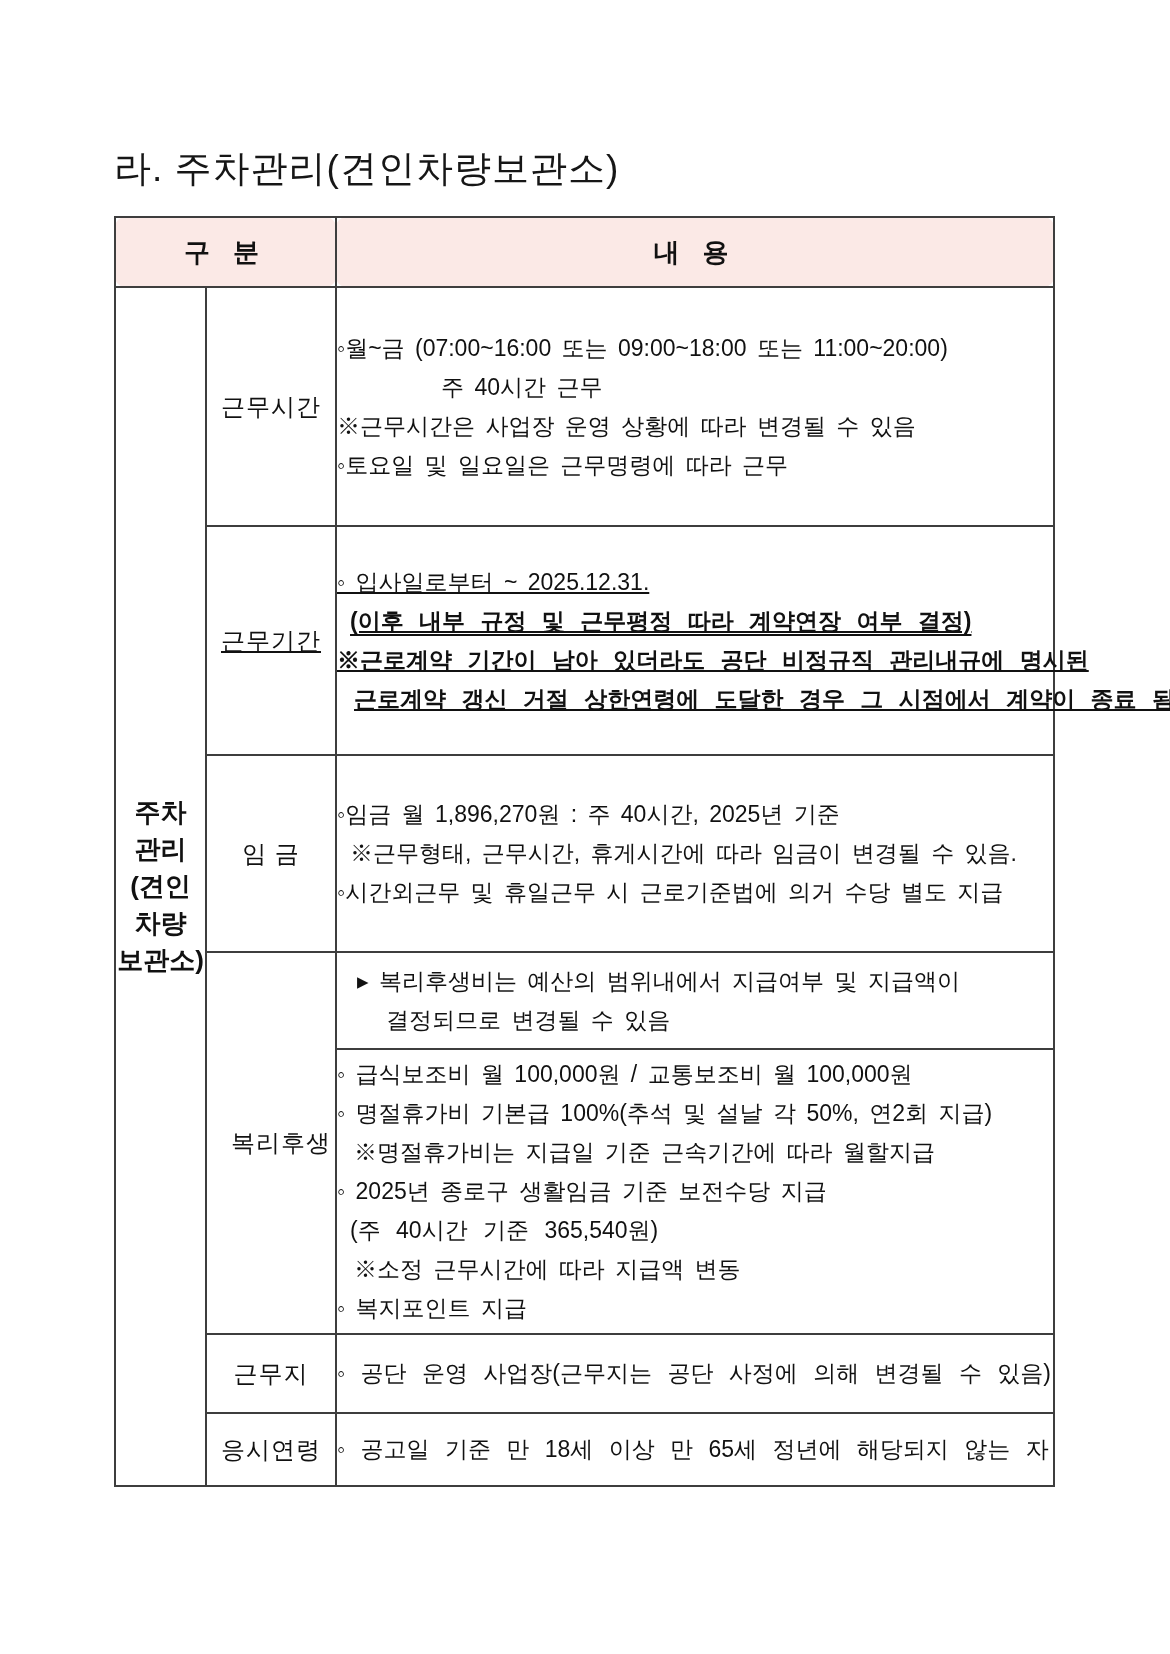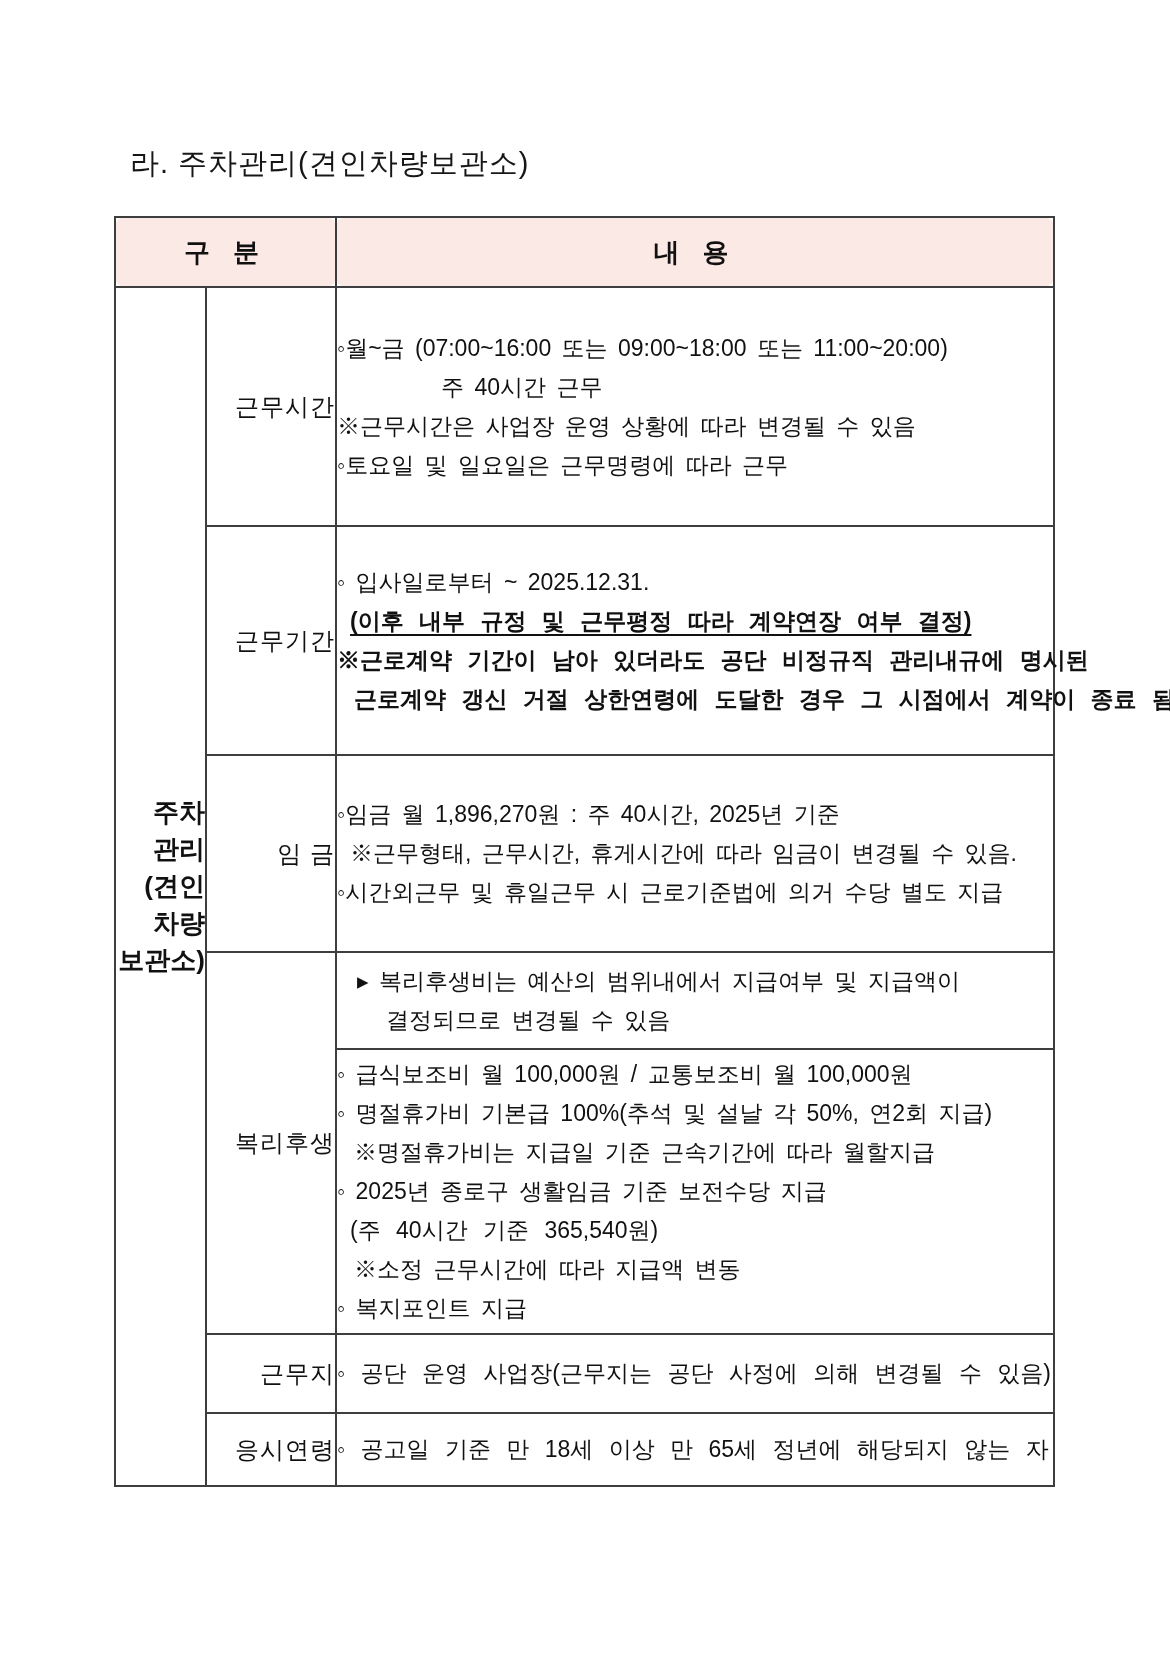--- a/index.html
+++ b/index.html
@@ -11,23 +11,23 @@
   }
   .page {
     position: relative;
     width: 1170px;
     height: 1654px;
     background: #ffffff;
     overflow: hidden;
   }
   .doc-title {
     position: absolute;
-    left: 130px;
+    left: 114px;
     top: 144px;
-    font-size: 29px;
+    font-size: 37px;
     font-weight: 500;
     letter-spacing: 1px;
     color: #161616;
     white-space: nowrap;
   }
   table.spec {
     position: absolute;
     left: 114px;
     top: 216px;
     width: 939px;
@@ -48,28 +48,28 @@
     font-size: 26px;
     font-weight: bold;
     letter-spacing: 8px;
     text-align: center;
     border-bottom: 5px double #3e3e3e;
     border-radius: 10px;
   }
   td.group-cell {
     font-size: 26px;
     font-weight: bold;
-    text-align: right;
+    text-align: center;
     line-height: 37px;
     white-space: pre-line;
     letter-spacing: 0px;
   }
   td.label-cell {
     font-size: 24px;
-    text-align: right;
+    text-align: center;
     letter-spacing: 1px;
   }
   td.content-cell {
     font-size: 23px;
     padding: 8px 10px 8px 12px;
   }
   .line {
     line-height: 39px;
     word-spacing: 4px;
     letter-spacing: 0px;
@@ -81,21 +81,21 @@
   .indent-deep { padding-left: 104px; }
   .bold { font-weight: bold; }
   .wide { word-spacing: 9px; }
   .uline {
     text-decoration: underline;
     text-decoration-thickness: 2px;
     text-underline-offset: 5px;
   }
   
   tr.r-hours   > td { height: 237px; }
-  tr.r-period  > td { height: 227px; }
+  tr.r-period  > td { height: 227px; text-decoration: underline; }
   tr.r-wage    > td { height: 195px; }
   tr.r-welf-a  > td { height: 95px; padding-left: 20px;  }
   tr.r-welf-b  > td { height: 283px; margin-left: 10px; }
   tr.r-place   > td { height: 77px;  }
   tr.r-age     > td { height: 71px;  }
 </style>
 </head>
 <body>
 
 <div class="page">

